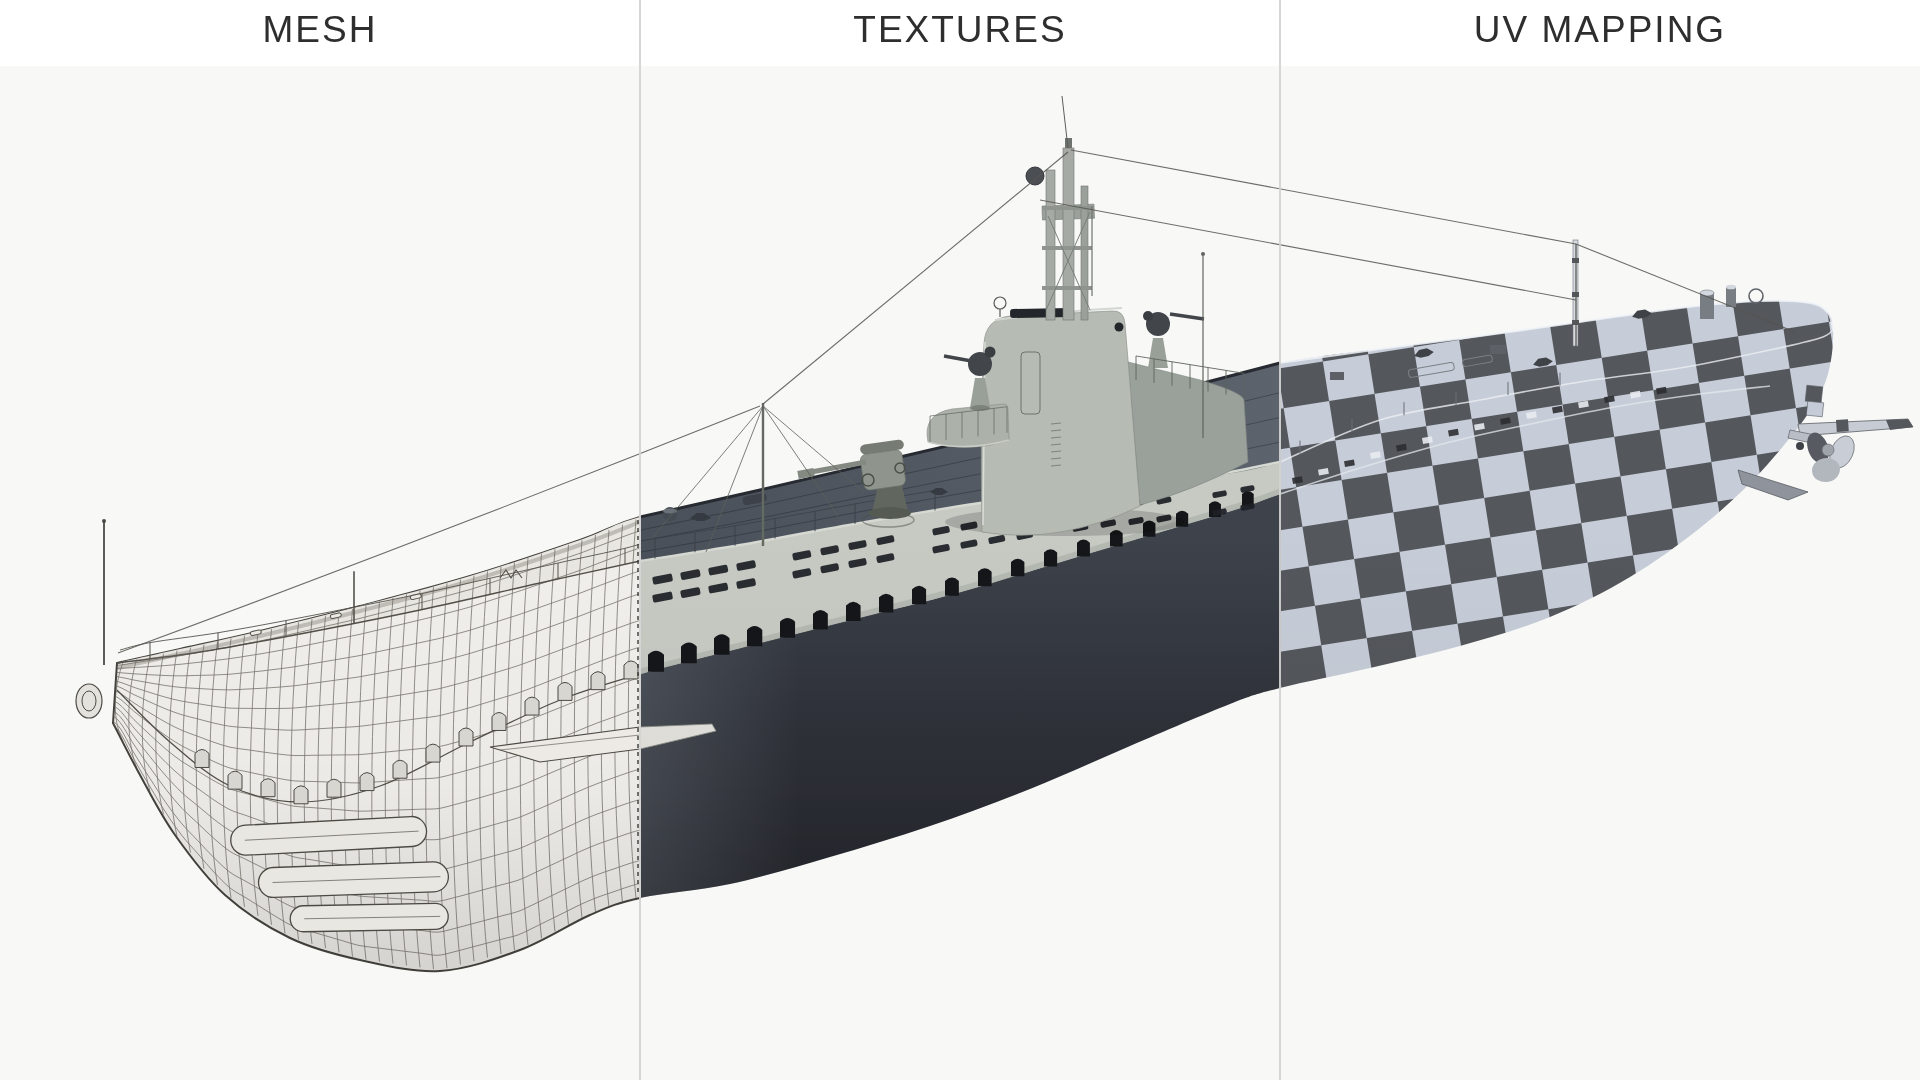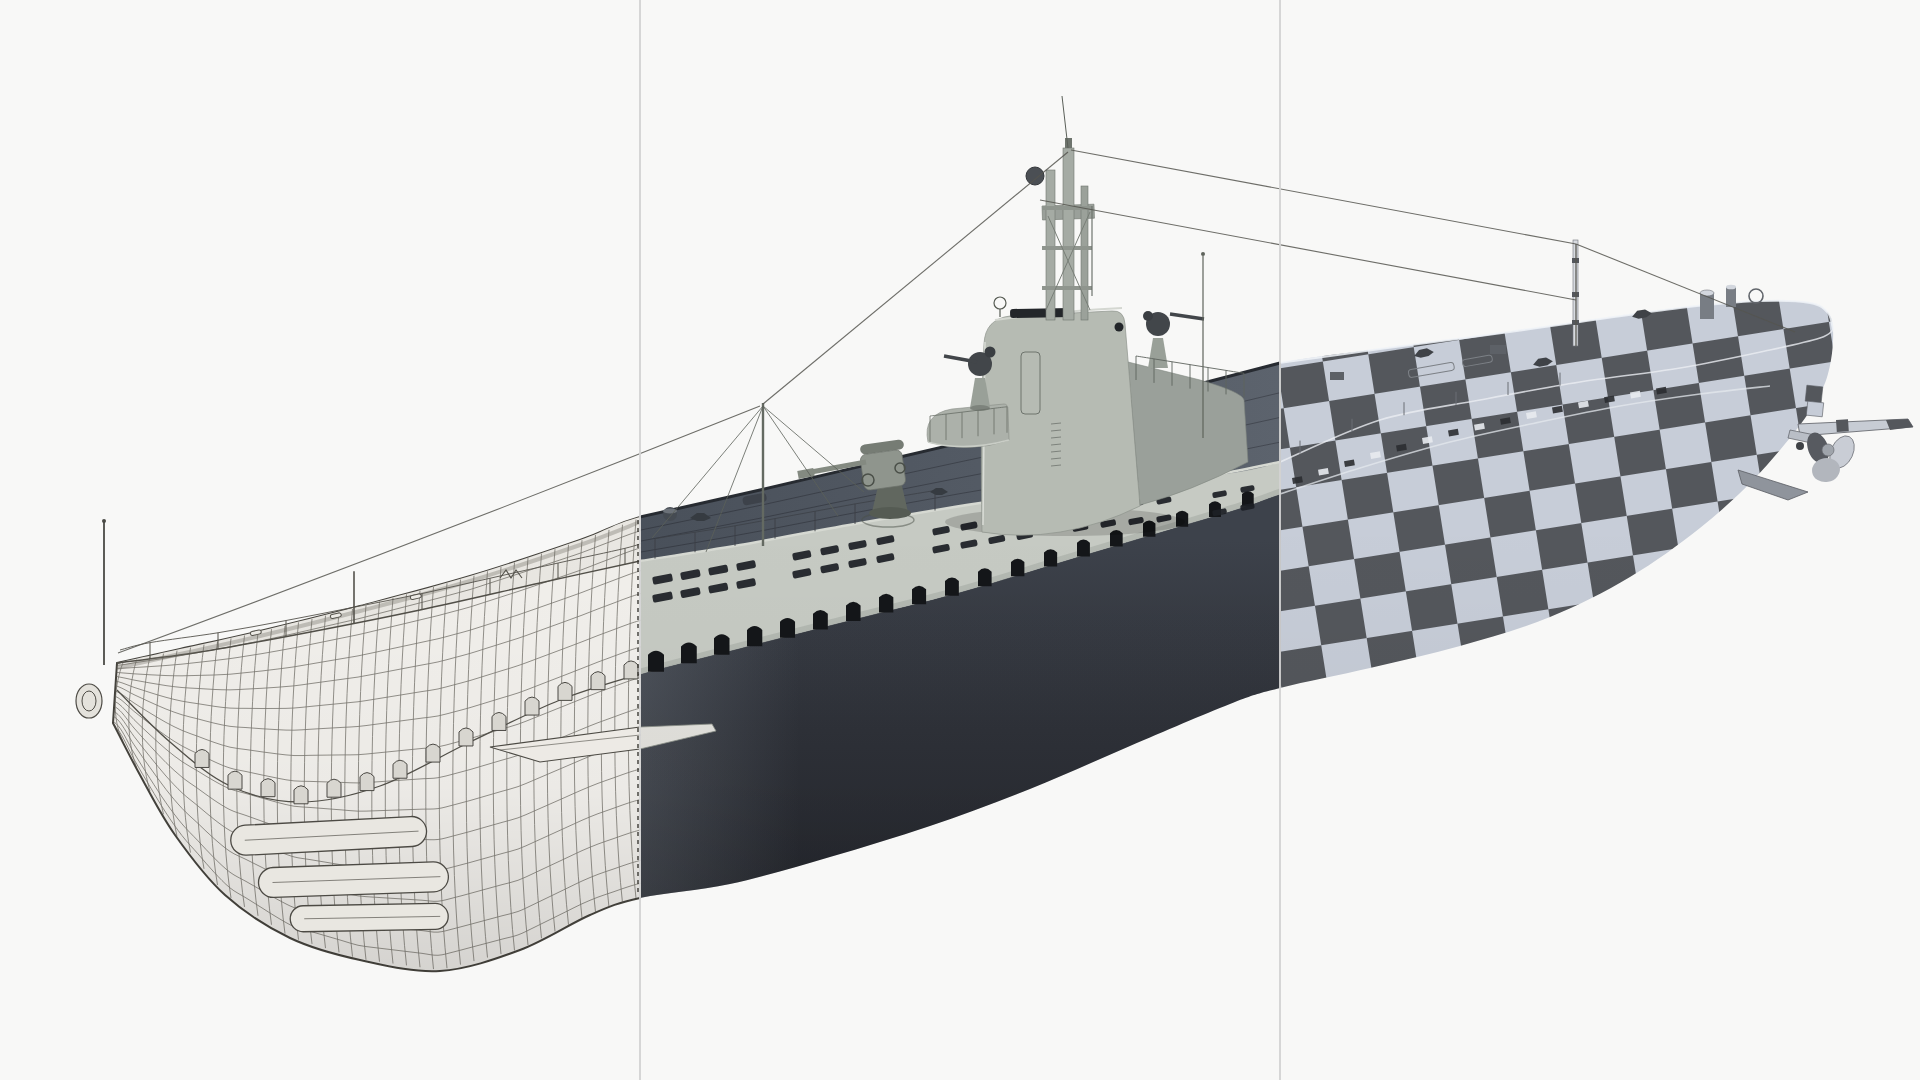--- a/index.html
+++ b/index.html
@@ -379,16 +379,27 @@
     <g id="gCables">
         <path d="M118,653 Q440,534 760,406" stroke="#55554f" stroke-width="1.1" fill="none" opacity="0.85"></path>
         <path d="M763,404 L1068,152" stroke="#55554f" stroke-width="1.1" fill="none" opacity="0.85"></path>
         <path d="M1071,150 L1576,244" stroke="#55554f" stroke-width="1.1" fill="none" opacity="0.85"></path>
         <path d="M1040,200 L1576,300" stroke="#55554f" stroke-width="1.1" fill="none" opacity="0.85"></path>
         <path d="M1576,244 L1795,332" stroke="#55554f" stroke-width="1.1" fill="none" opacity="0.85"></path>
         <path d="M1576,244 L1576,346" stroke="#55554f" stroke-width="1.4" fill="none" opacity="0.9"></path>
       </g>
   </svg>
 
+  <div class="header-bar">
+    <div class="header-cell">
+      <span class="header-label">MESH</span>
+    </div>
+    <div class="header-cell">
+      <span class="header-label">TEXTURES</span>
+    </div>
+    <div class="header-cell">
+      <span class="header-label">UV MAPPING</span>
+    </div>
+  </div>
 
   <div class="divider" id="div1"></div>
   <div class="divider" id="div2"></div>
 </div>
 
 </body></html>

